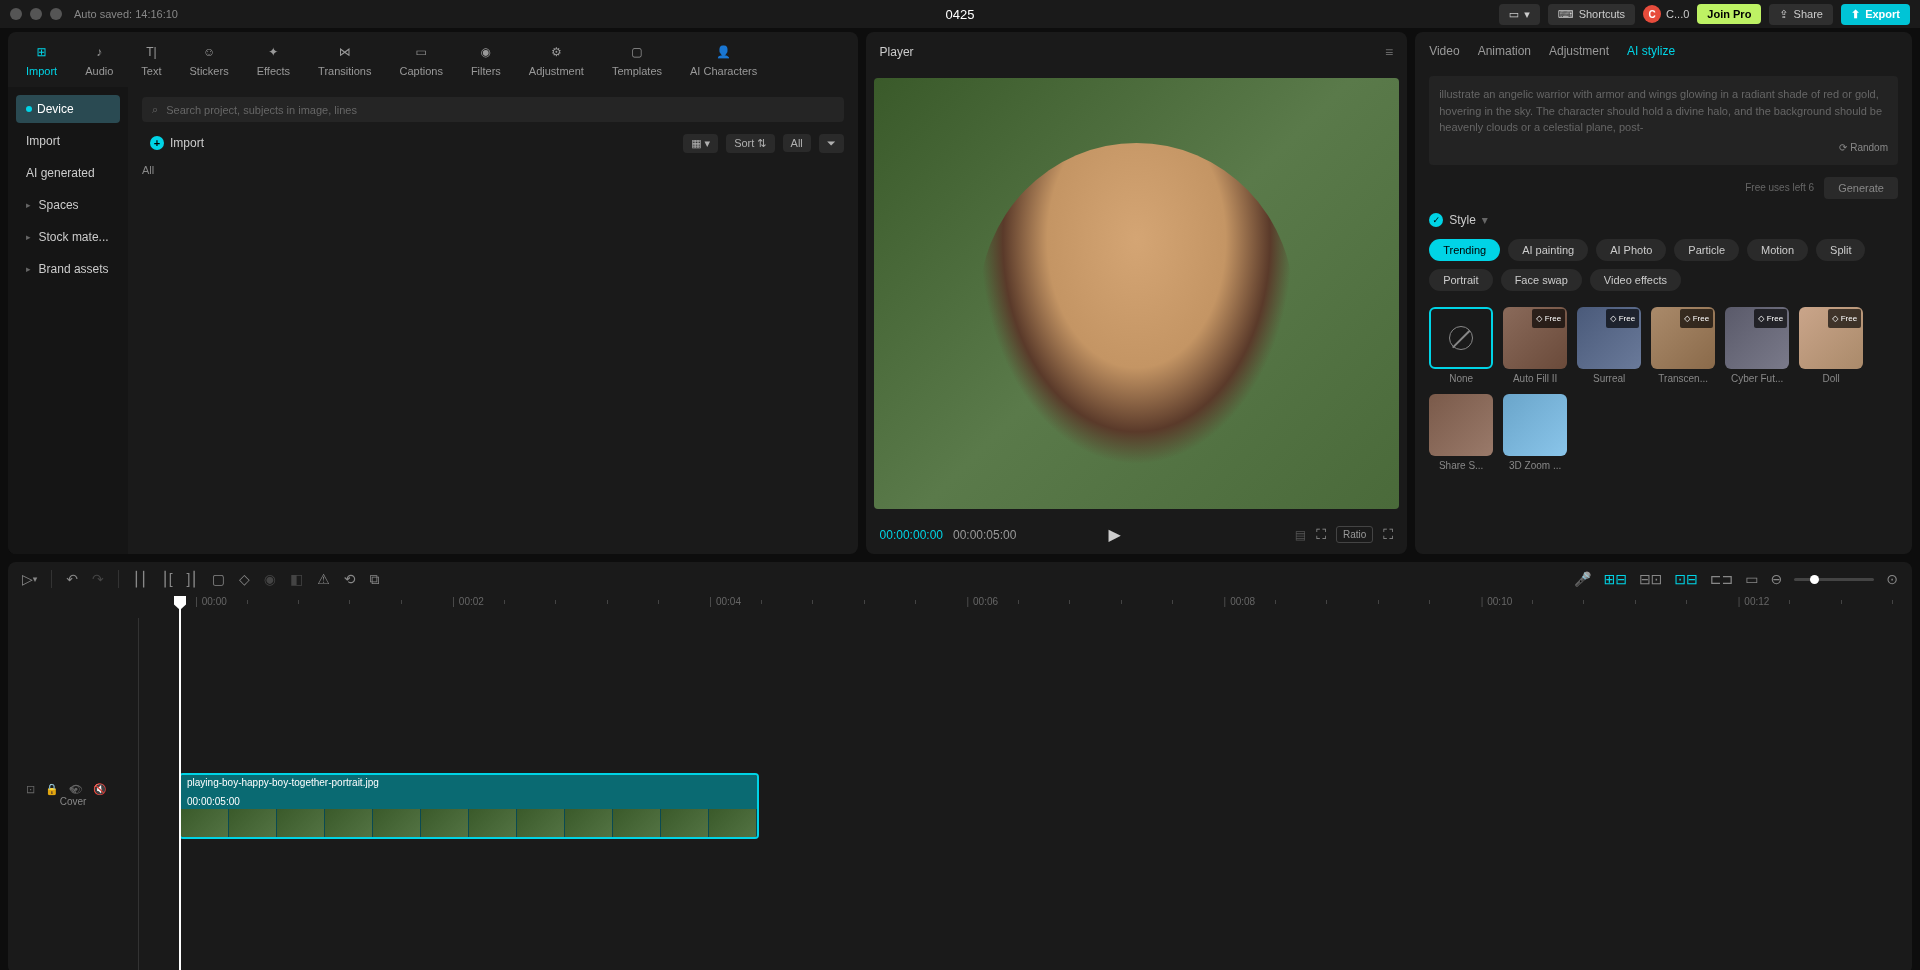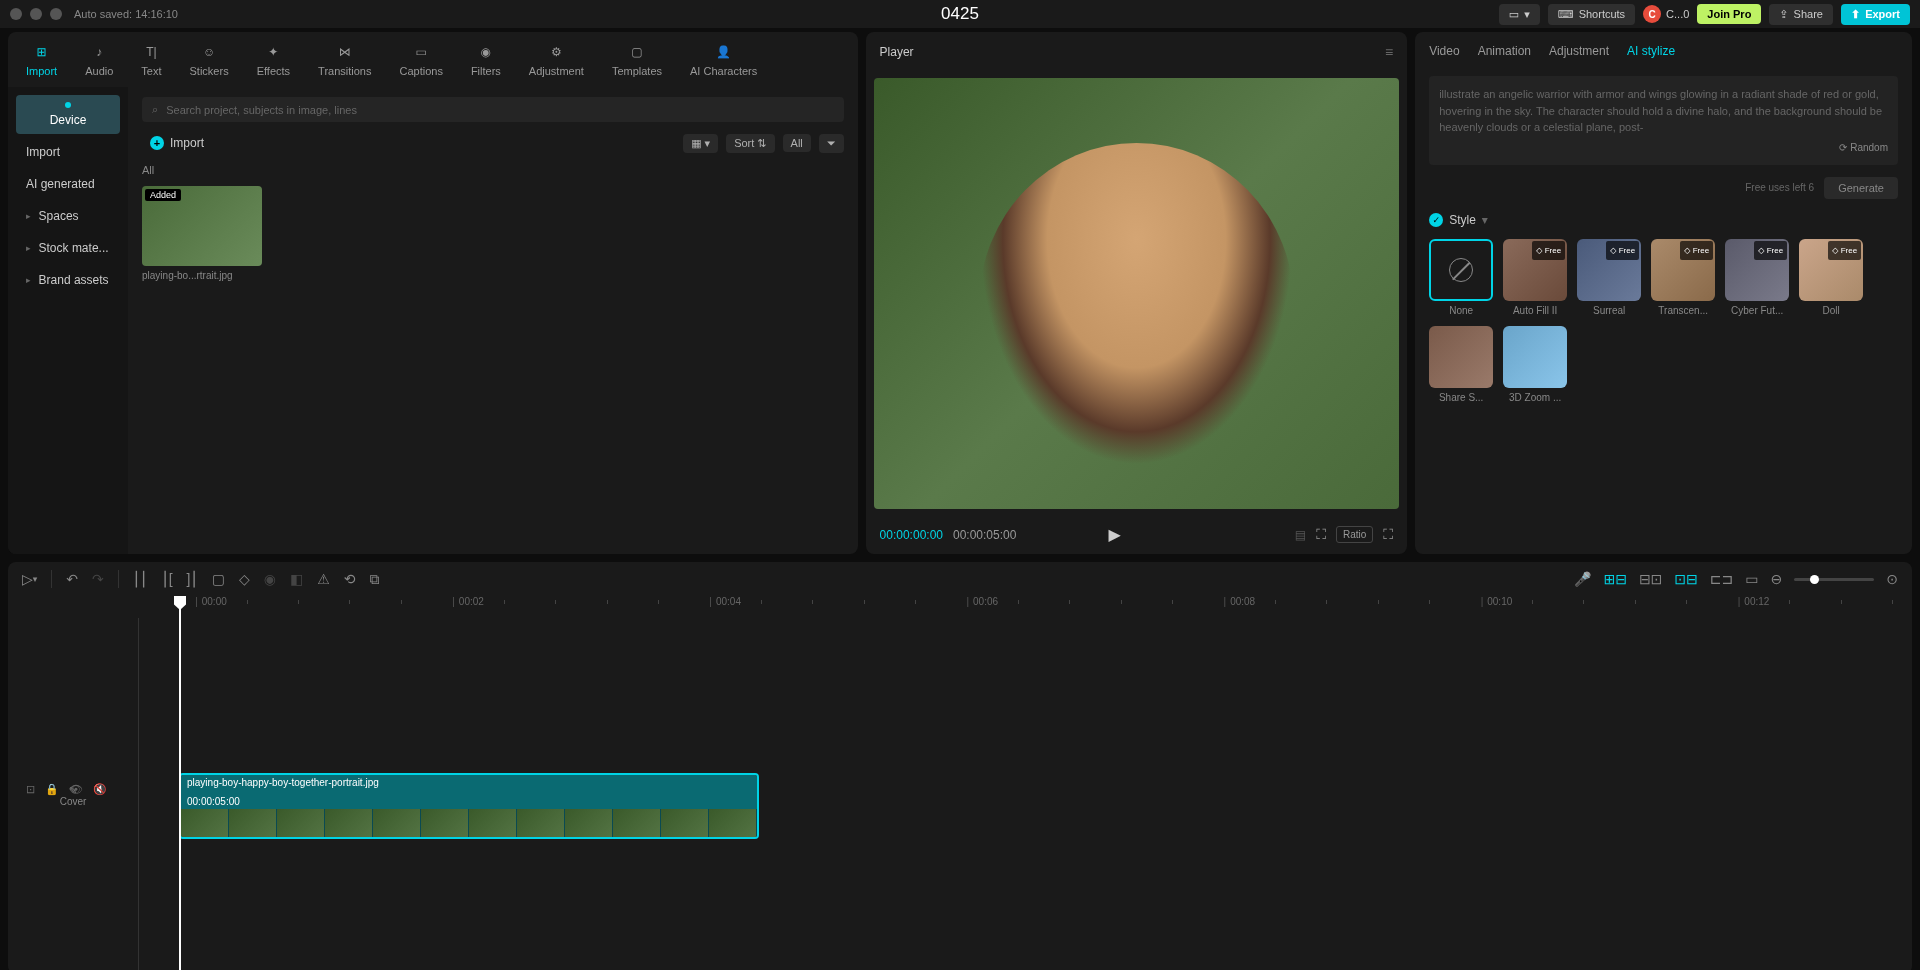--- a/index.html
+++ b/index.html
@@ -3,21 +3,21 @@
   <meta charset="utf-8">
   <style>
     * { margin: 0; padding: 0; box-sizing: border-box; font-family: -apple-system, BlinkMacSystemFont, "Segoe UI", sans-serif; }
     body { background: #0d0d0d; color: #b0b0b0; font-size: 12px; width: 1920px; height: 970px; overflow: hidden; }
     
     
     .topbar { height: 28px; display: flex; align-items: center; padding: 0 10px; background: #1a1a1a; }
     .traffic-lights { display: flex; gap: 8px; margin-right: 12px; }
     .traffic-light { width: 12px; height: 12px; border-radius: 50%; background: #555; }
     .autosave { color: #888; font-size: 11px; }
-    .title-center { position: absolute; left: 50%; transform: translateX(-50%); color: #fff; font-weight: 500; font-size: 17px; }
+    .title-center { position: absolute; left: 50%; transform: translateX(-50%); color: #fff; font-weight: 500; font-size: 13px; }
     .top-right { margin-left: auto; display: flex; gap: 8px; align-items: center; }
     .top-btn { background: #2f2f2f; padding: 4px 10px; border-radius: 4px; display: flex; align-items: center; gap: 5px; cursor: pointer; font-size: 11px; color: #ccc; }
     .top-btn.join-pro { background: #bef264; color: #000; font-weight: 600; }
     .top-btn.export { background: #00c4d6; color: #fff; font-weight: 600; }
     .top-btn.user { background: transparent; padding: 0; }
     .user-avatar { width: 18px; height: 18px; border-radius: 50%; background: #e74c3c; color: #fff; display: flex; align-items: center; justify-content: center; font-size: 10px; font-weight: bold; }
     
     
     .main-row { display: flex; gap: 8px; padding: 4px 8px; height: 530px; }
     .panel { background: #1a1a1a; border-radius: 8px; overflow: hidden; }
@@ -26,21 +26,21 @@
     .left-panel { width: 855px; display: flex; flex-direction: column; }
     .tool-tabs { display: flex; padding: 6px 10px; gap: 12px; }
     .tool-tab { display: flex; flex-direction: column; align-items: center; gap: 3px; padding: 4px 8px; cursor: pointer; color: #999; }
     .tool-tab.active { color: #00d4e6; }
     .tool-tab-icon { width: 20px; height: 20px; display: flex; align-items: center; justify-content: center; }
     .tool-tab-label { font-size: 11px; }
     
     .left-body { display: flex; flex: 1; }
     .left-sidebar { width: 120px; padding: 8px; display: flex; flex-direction: column; gap: 4px; background: #151515; }
     .side-item { padding: 7px 10px; border-radius: 4px; cursor: pointer; font-size: 12px; color: #ccc; display: flex; align-items: center; gap: 5px; }
-    .side-item.active { background: #2a4a52; color: #fff; flex-direction: column; }
+    .side-item.active { background: #2a4a52; color: #fff; }
     .side-item .bullet { width: 6px; height: 6px; background: #00d4e6; border-radius: 50%; display: none; }
     .side-item.active .bullet { display: inline-block; }
     .chev::before { content: "▸"; font-size: 9px; margin-right: 3px; color: #666; }
     
     .media-area { flex: 1; padding: 10px 14px; }
     .search-bar { background: #252525; border-radius: 4px; padding: 6px 10px; display: flex; align-items: center; gap: 8px; color: #666; font-size: 11px; }
     .import-row { display: flex; align-items: center; margin-top: 10px; }
     .import-btn { display: flex; align-items: center; gap: 6px; padding: 4px 8px; border-radius: 4px; cursor: pointer; color: #ccc; font-size: 12px; }
     .plus-circle { width: 14px; height: 14px; border-radius: 50%; background: #00d4e6; color: #000; display: flex; align-items: center; justify-content: center; font-size: 11px; font-weight: bold; }
     .sort-controls { margin-left: auto; display: flex; align-items: center; gap: 8px; }
@@ -248,28 +248,20 @@
                 <span>Sort</span> 
                 <span>⇅</span>
               </div>
             <div class="sort-item">All</div>
             <div class="sort-item">
                 <span>⏷</span>
               </div>
           </div>
         </div>
         <div class="all-label">All</div>
-        <div class="media-grid">
-          <div class="media-thumb">
-            <div class="thumb-img">
-              <div class="added-badge">Added</div>
-            </div>
-            <div class="thumb-name">playing-bo...rtrait.jpg</div>
-          </div>
-        </div>
       </div>
     </div>
   </div>
 
   <div class="panel player-panel">
     <div class="player-header">
       <span>Player</span>
       <span class="hamburger">≡</span>
     </div>
     <div class="player-video">
@@ -301,20 +293,31 @@
     </div>
     <div class="gen-row">
       <span class="free-uses">Free uses left 6</span>
       <span class="gen-btn">Generate</span>
     </div>
     <div class="style-header">
       <span class="check-cyan">✓</span>
       <span class="style-label">Style</span>
       <span style="color:#666;">▾</span>
     </div>
+    <div class="chip-row" id="chip-row">
+        <div class="chip active">Trending</div>
+        <div class="chip">AI painting</div>
+        <div class="chip">AI Photo</div>
+        <div class="chip">Particle</div>
+        <div class="chip">Motion</div>
+        <div class="chip">Split</div>
+        <div class="chip">Portrait</div>
+        <div class="chip">Face swap</div>
+        <div class="chip">Video effects</div>
+      </div>
     <div class="style-grid" id="style-grid">
         <div class="style-item">
           <div class="style-thumb none">
             <div class="circ-slash"></div>
           </div>
           <div class="style-name">None</div>
         </div>
         <div class="style-item">
           <div class="style-thumb st-g1">
             <span class="free-tag">◇ Free</span>

